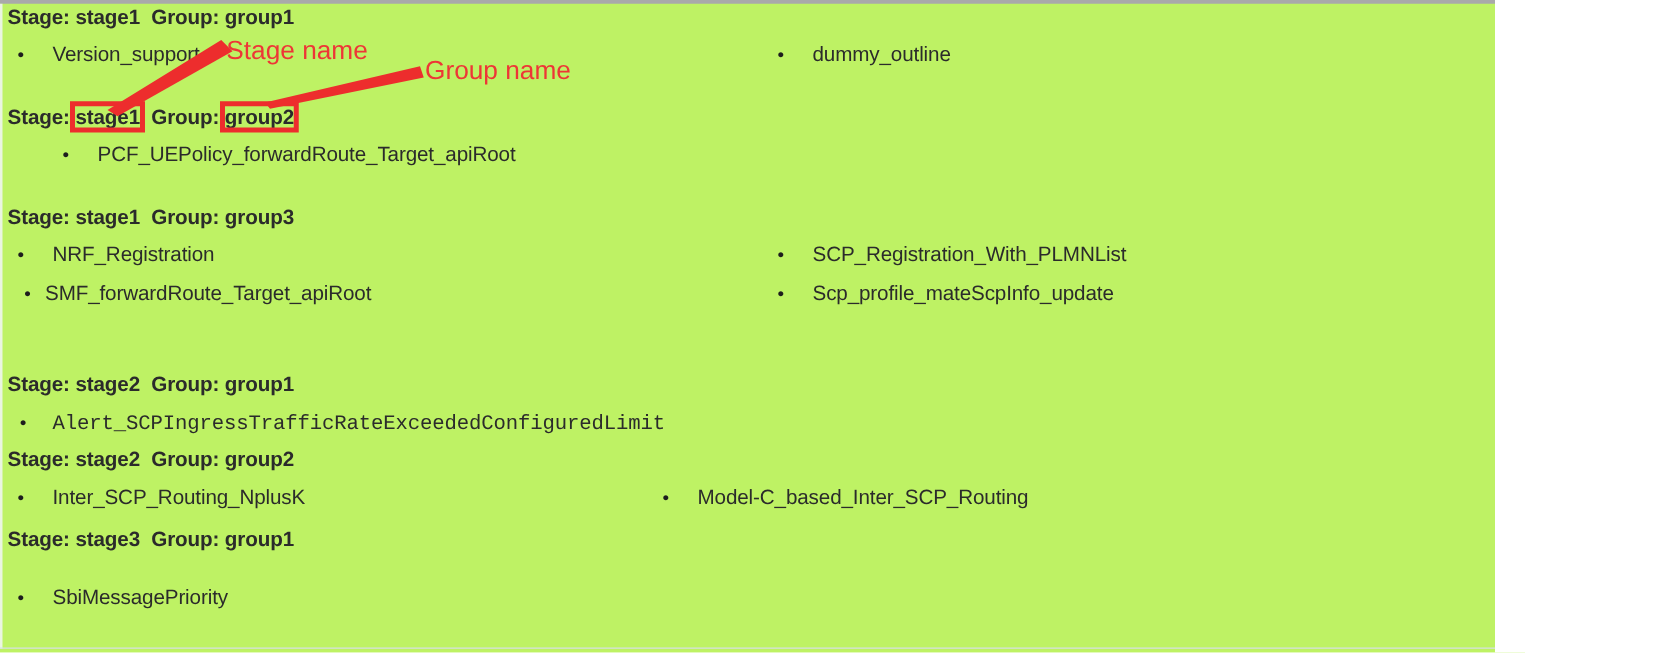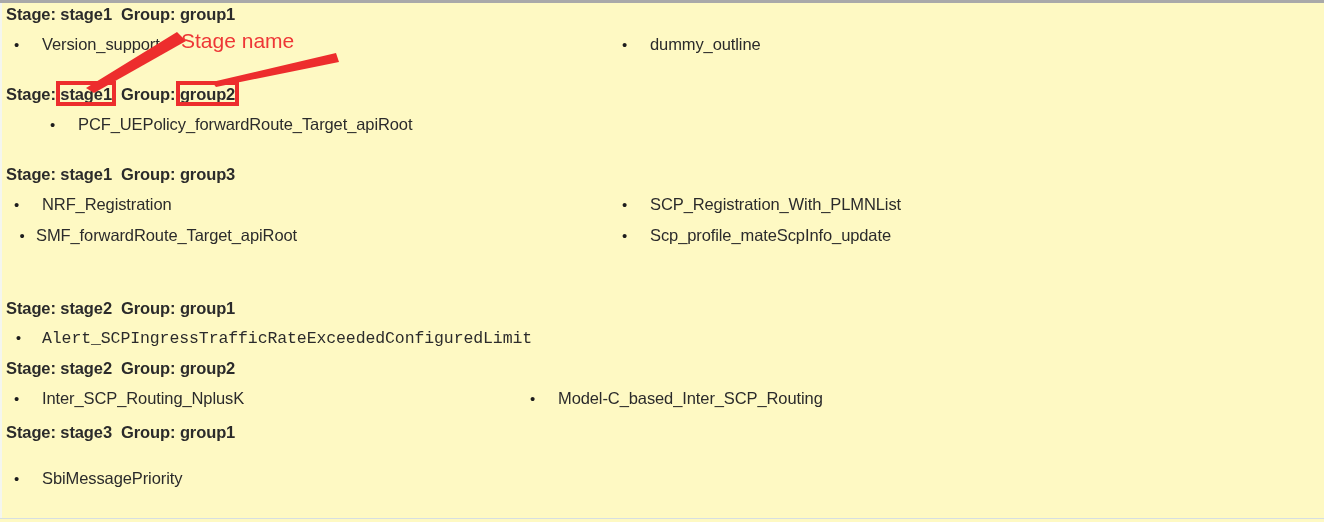--- a/index.html
+++ b/index.html
@@ -3,23 +3,23 @@
 <meta charset="utf-8">
 <title>Stage Group Feature Listing</title>
 <style>
   html, body {
     margin: 0;
     padding: 0;
     background: #ffffff;
   }
   #page {
     position: relative;
-    width: 1324px;
+    width: 1196px;
     height: 522px;
-    background: #fef9c3;
+    background: #bef264;
     font-family: "Liberation Sans", sans-serif;
     overflow: hidden;
     box-sizing: border-box;
   }
   
   .top-rule {
     position: absolute;
     left: 0; top: 0;
     width: 1324px; height: 3px;
     background: #a9a9a9;
@@ -150,15 +150,16 @@
 
   <svg class="annot-layer" width="1324" height="522" viewBox="0 0 1324 522" xmlns="http://www.w3.org/2000/svg">
 
     <polygon points="177,32 186,41 94,93 86,88" fill="#ed2d2d"></polygon>
 
     <polygon points="336,53 339,62 216,87 212,82" fill="#ed2d2d"></polygon>
   </svg>
 
   <div class="annot-layer">
     <div class="annot-label" style="left:181px; top:29px;">Stage name</div>
+    <div class="annot-label" style="left:340px; top:45px;">Group name</div>
   </div>
 
 </div>
 
 </body></html>

